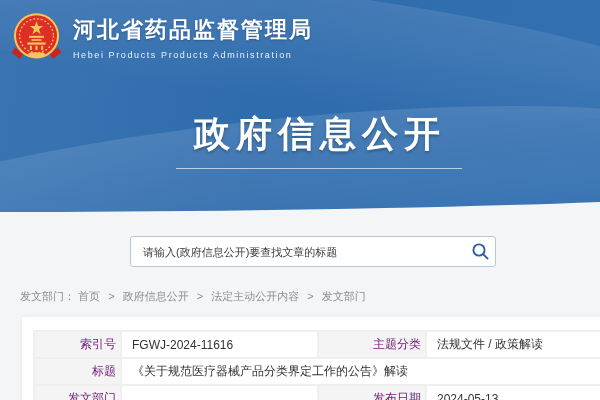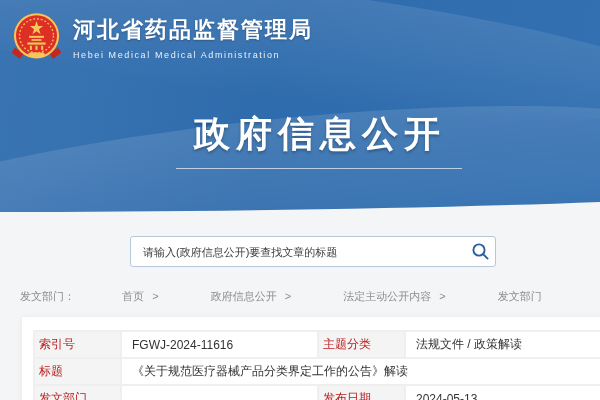--- a/index.html
+++ b/index.html
@@ -70,40 +70,40 @@
   .search-btn {
     width:30px; height:100%; border:none; background:transparent;
     display:flex; align-items:center; justify-content:center; cursor:pointer;
   }
 
   
   .breadcrumb {
     position:absolute; top:289px; left:20px;
     font-size:11px; color:#8d8d8d; white-space:nowrap;
   }
-  .breadcrumb a { color:#8d8d8d; text-decoration:none; cursor:pointer;margin-left:44px; }
+  .breadcrumb a { color:#8d8d8d; text-decoration:none; cursor:pointer; }
   .breadcrumb .sep { margin:0 5px; }
 
   
   .card {
     position:absolute; top:317px; left:22px; width:592px; height:120px;
     background:#fff; box-shadow:0 0 6px rgba(0,0,0,0.06);
   }
   table.doc-table {
     position:absolute; top:13px; left:11px; width:578px;
     border-collapse:collapse; font-size:12px; table-layout:fixed;
   }
   .doc-table td {
     border:2px solid #efefef; height:27px; padding:0 10px;
     color:#333; vertical-align:middle; overflow:hidden; white-space:nowrap;
   }
   .doc-table td.lbl {
-    background:#f4f4f4; color:#b91c1c; text-align:left; padding:0 4px;
+    background:#f4f4f4; color:#701a75; text-align:right; padding:0 4px;
   }
-  .col-l { width:87px; } .col-v1 { width:197px; } .col-l2 { width:87px; }
+  .col-l { width:87px; } .col-v1 { width:197px; } .col-l2 { width:108px; }
 </style>
 </head>
 <body>
 
 <div class="hero">
   <div class="wave1"></div>
   <div class="wave2"></div>
 
   <a class="brand">
     <span class="emblem">
@@ -124,21 +124,21 @@
         <rect x="21" y="38" width="22" height="2.6" fill="#f6c65b"></rect>
         <rect x="24" y="42" width="2.4" height="5" fill="#f6c65b"></rect>
         <rect x="30.8" y="42" width="2.4" height="5" fill="#f6c65b"></rect>
         <rect x="37.6" y="42" width="2.4" height="5" fill="#f6c65b"></rect>
 
         <rect x="22" y="50" width="20" height="5.5" rx="2.5" fill="#f6c65b"></rect>
       </svg>
     </span>
     <span class="brand-text">
       <div class="brand-zh">河北省药品监督管理局</div>
-      <div class="brand-en">Hebei Medical Medical Administration</div>
+      <div class="brand-en">Hebei Products Products Administration</div>
     </span>
   </a>
 
   <div class="hero-title">政府信息公开</div>
   <div class="hero-underline"></div>
 
   <svg class="hero-curve" width="600" height="14" viewBox="0 0 600 14">
     <path d="M0,13 C180,13 420,10 600,3 L600,14 L0,14 Z" fill="#f4f5f6"></path>
   </svg>
 </div>

